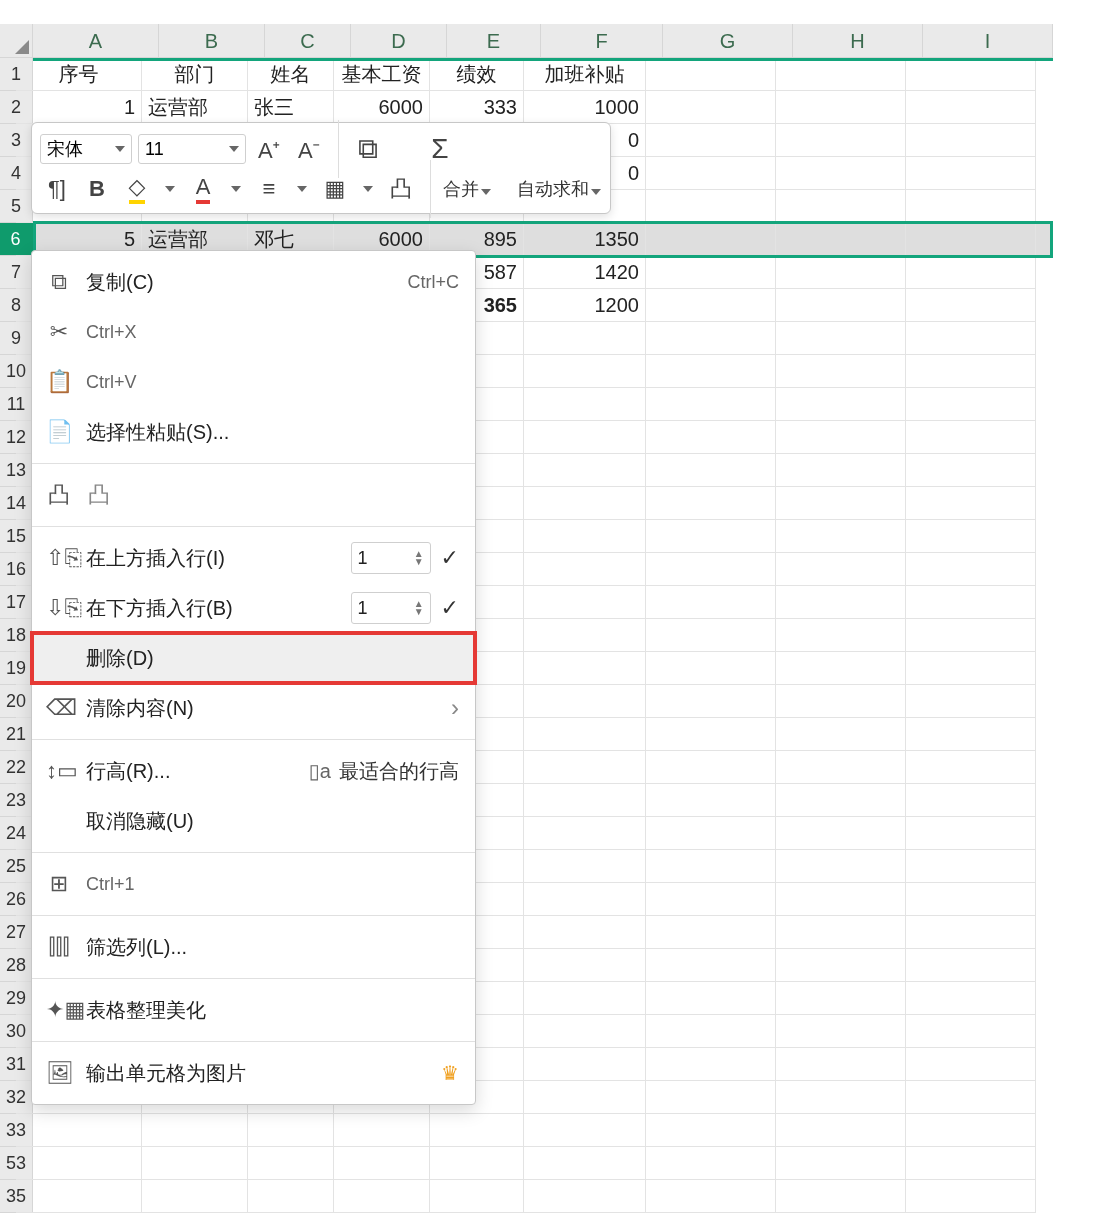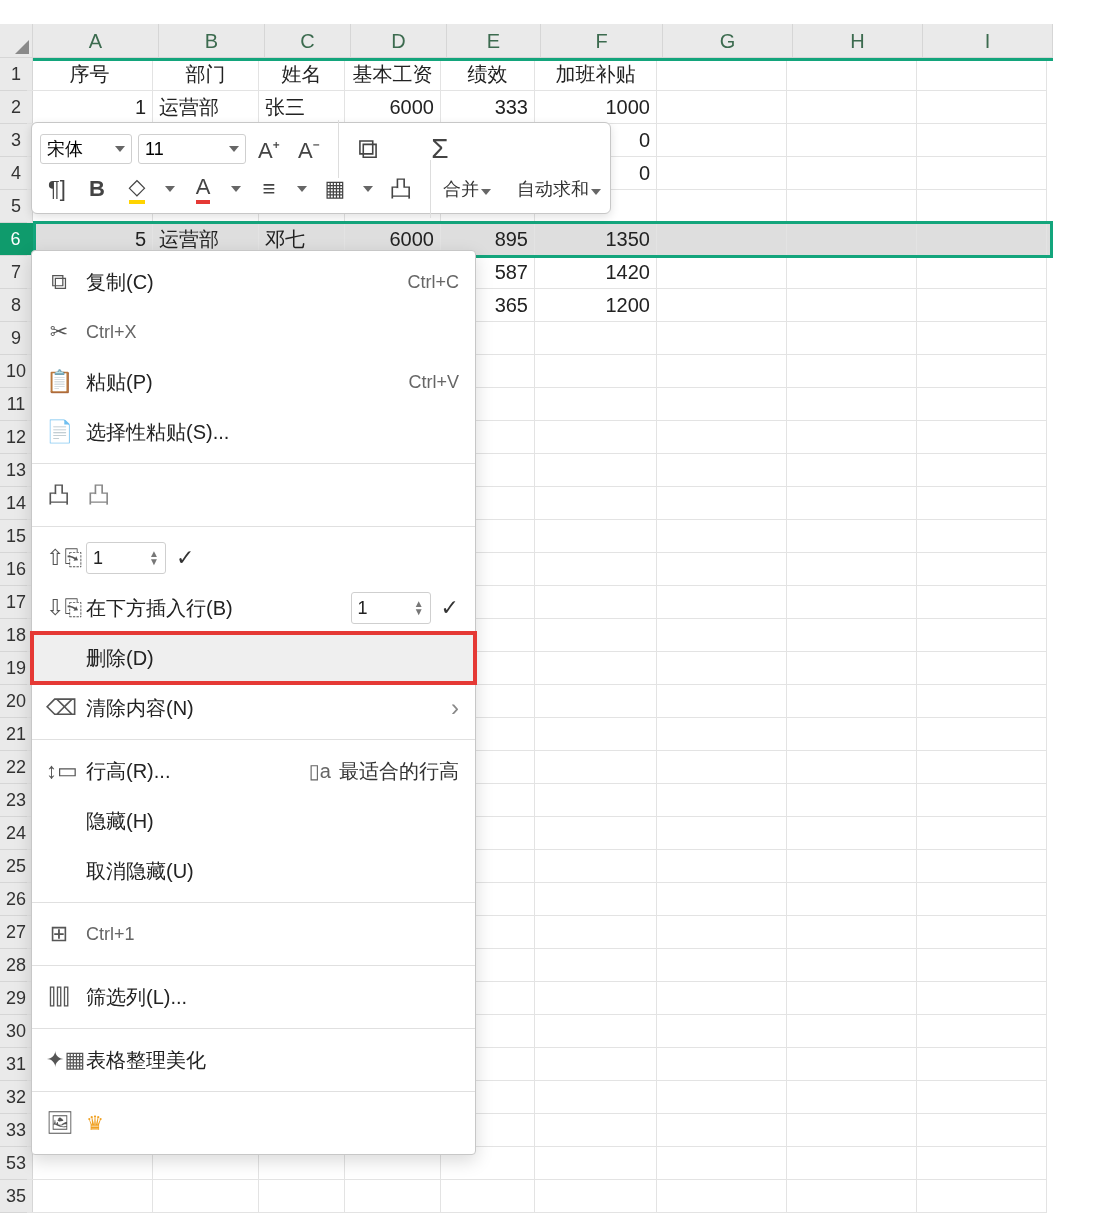--- a/index.html
+++ b/index.html
@@ -63,21 +63,21 @@
   }
   .row-h.sel {
     background: #0f9b6c;
     color: #fff;
     border-right: 2px solid #0f9b6c;
   }
 
   
   .grid {
     position: absolute;
-    left: 27px; top: 58px;
+    left: 16px; top: 58px;
   }
   .grow { display: flex; height: 33px; }
   .cell {
     height: 33px;
     border-right: 1px solid #e3e3e3;
     border-bottom: 1px solid #e3e3e3;
     padding: 0 6px;
     line-height: 33px;
     font-size: 20px;
     color: #222;
@@ -337,21 +337,21 @@
       <div class="cell r" style="width: 122px;">1420</div>
       <div class="cell r" style="width: 130px;"></div>
       <div class="cell r" style="width: 130px;"></div>
       <div class="cell r" style="width: 130px;"></div>
     </div>
     <div class="grow">
       <div class="cell r" style="width: 126px;"></div>
       <div class="cell" style="width: 106px;"></div>
       <div class="cell" style="width: 86px;"></div>
       <div class="cell r" style="width: 96px;"></div>
-      <div class="cell r" style="width: 94px;">365</div>
+      <div class="cell r" style="width: 94px; font-weight: bold;">365</div>
       <div class="cell r" style="width: 122px;">1200</div>
       <div class="cell r" style="width: 130px;"></div>
       <div class="cell r" style="width: 130px;"></div>
       <div class="cell r" style="width: 130px;"></div>
     </div>
     <div class="grow">
       <div class="cell r" style="width: 126px;"></div>
       <div class="cell" style="width: 106px;"></div>
       <div class="cell" style="width: 86px;"></div>
       <div class="cell r" style="width: 96px;"></div>
@@ -704,35 +704,35 @@
     <span class="ctx-ico">⧉</span>
     <span class="ctx-label">复制(C)</span>
     <span class="ctx-short">Ctrl+C</span>
   </div>
   <div class="ctx-item">
     <span class="ctx-ico">✂</span>
     <span class="ctx-short">Ctrl+X</span>
   </div>
   <div class="ctx-item">
     <span class="ctx-ico">📋</span>
-    <span class="ctx-label">粘贴(P)</span>
     <span class="ctx-short">Ctrl+V</span>
   </div>
   <div class="ctx-item">
     <span class="ctx-ico">📄</span>
     <span class="ctx-label">选择性粘贴(S)...</span>
   </div>
   <div class="ctx-sep"></div>
   <div class="ctx-item">
     <span class="ctx-ico">凸</span>
     <span class="ctx-ico" style="color:#888">凸</span>
   </div>
   <div class="ctx-sep"></div>
   <div class="ctx-item">
     <span class="ctx-ico">⇧⎘</span>
+    <span class="ctx-label">在上方插入行(I)</span>
     <span class="ctx-right">
       <span class="ctx-spin">
           <span>1</span>
           <span class="sp">▲<br>▼</span>
         </span>
       <span class="ctx-check">✓</span>
     </span>
   </div>
   <div class="ctx-item">
     <span class="ctx-ico">⇩⎘</span>
@@ -758,39 +758,36 @@
   <div class="ctx-item">
     <span class="ctx-ico">↕▭</span>
     <span class="ctx-label">行高(R)...</span>
     <span class="ctx-best">
       <span class="ctx-best-ico">▯a</span>
       <span>最适合的行高</span>
     </span>
   </div>
   <div class="ctx-item">
     <span class="ctx-ico"></span>
-    <span class="ctx-label">隐藏(H)</span>
-  </div>
-  <div class="ctx-item">
-    <span class="ctx-ico"></span>
     <span class="ctx-label">取消隐藏(U)</span>
   </div>
   <div class="ctx-sep"></div>
   <div class="ctx-item">
     <span class="ctx-ico">⊞</span>
     <span class="ctx-short">Ctrl+1</span>
   </div>
   <div class="ctx-sep"></div>
   <div class="ctx-item">
     <span class="ctx-ico">⫿⫿⫿</span>
     <span class="ctx-label">筛选列(L)...</span>
   </div>
   <div class="ctx-sep"></div>
   <div class="ctx-item">
     <span class="ctx-ico">✦▦</span>
     <span class="ctx-label">表格整理美化</span>
   </div>
   <div class="ctx-sep"></div>
   <div class="ctx-item">
     <span class="ctx-ico">🖼</span>
+    <span class="ctx-label">输出单元格为图片</span>
     <span class="crown">♛</span>
   </div>
 </div>
 
 </body></html>

